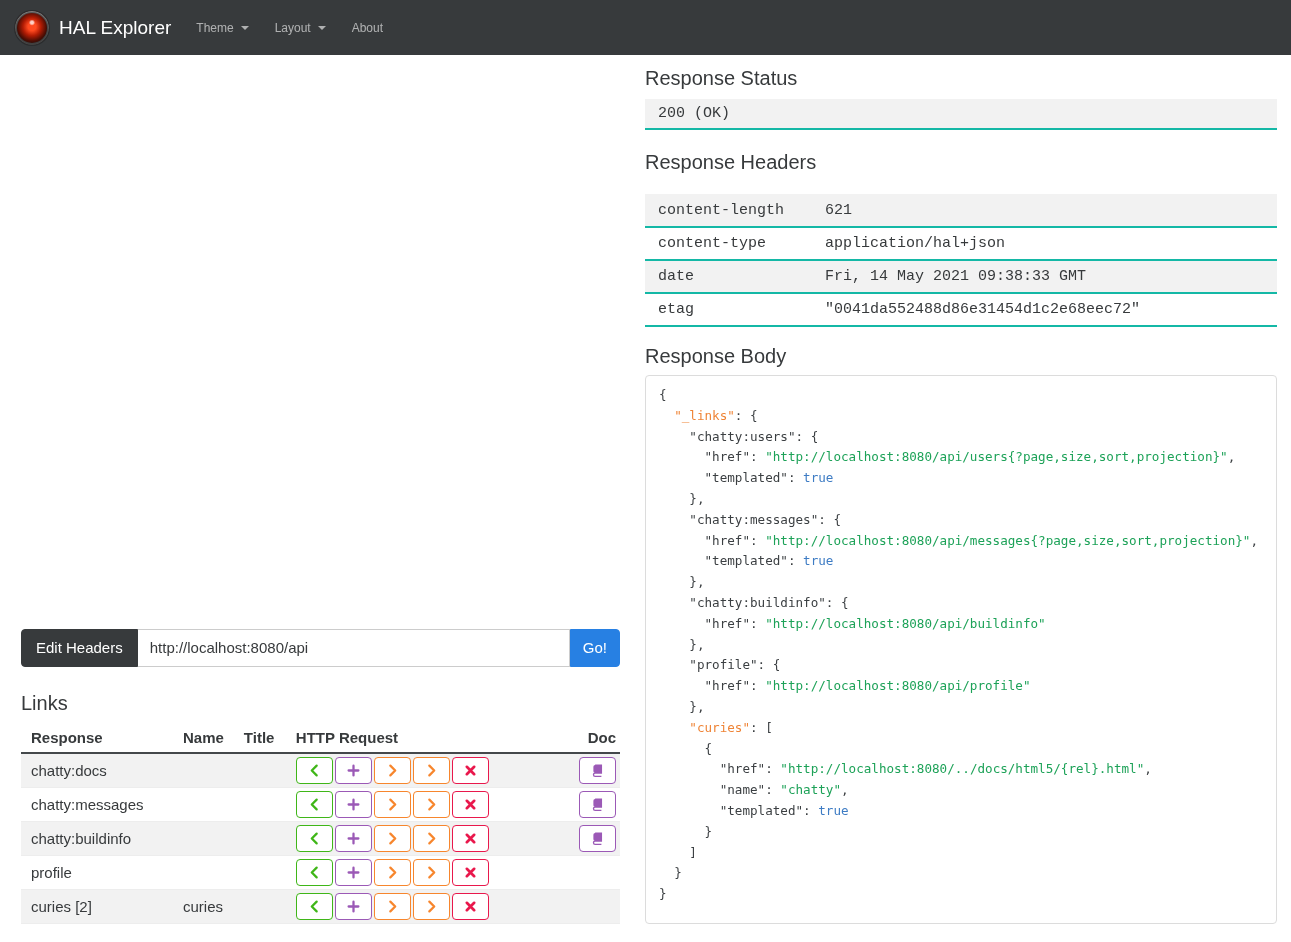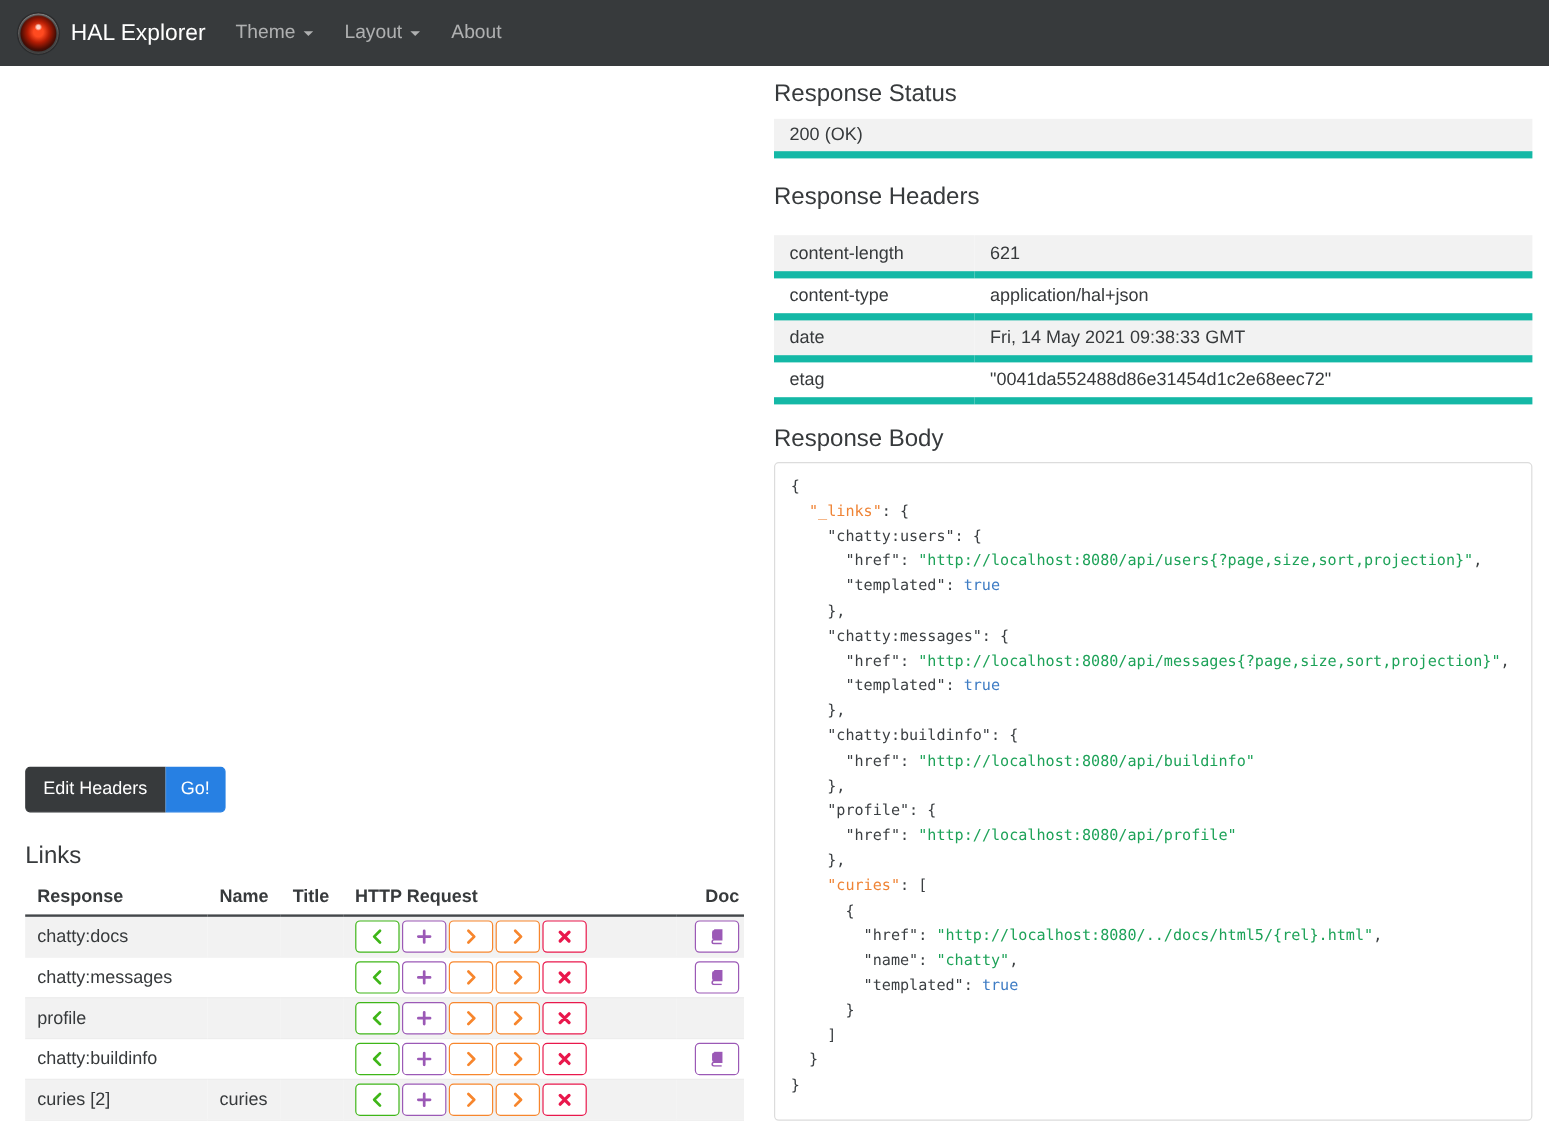--- a/index.html
+++ b/index.html
@@ -23,21 +23,21 @@
   .hal-eye {
     width: 34px; height: 34px; border-radius: 50%;
     background:
       radial-gradient(circle at 50% 34%, rgba(255,255,255,.75) 0 5%, rgba(255,255,255,0) 11%),
       radial-gradient(circle at 50% 46%, #ff4a20 0 16%, #b21c04 36%, #4a0d04 58%, #141414 78%, #1c1c1c 100%);
     box-shadow: inset 0 1px 2px rgba(255,255,255,.45), inset 0 0 0 2px #3f3f3f, 0 0 0 1px #2a2d2f;
   }
   .nav-items { display: flex; margin-left: 12px; }
   .nav-link {
     color: rgba(255,255,255,.6);
-    font-size: 16px;
+    font-size: 12px;
     padding: 10px 13px;
     display: flex; align-items: center; gap: 7px;
     cursor: pointer;
   }
   .caret {
     width: 0; height: 0; display: inline-block;
     border-left: 4px solid transparent; border-right: 4px solid transparent;
     border-top: 4.5px solid rgba(255,255,255,.6);
   }
 
@@ -94,21 +94,21 @@
     width: 37px; height: 27px;
     background: #fff; border: 1px solid; border-radius: 4px;
     margin-right: 2px; cursor: pointer; vertical-align: middle; padding: 0;
   }
   .doc-btn { margin-right: 0; }
   .req-btn svg, .doc-btn svg { display: block; }
 
   
   .resp-table { width: 100%; border-collapse: collapse; }
   .resp-table td { padding: 6px 13px; height: 33px; font-size: 15px; vertical-align: middle; }
-  .resp-table tr { border-bottom: 6px solid #14b8a6; }
+  .resp-table tr { border-bottom: 2px solid #14b8a6; font-family: Liberation Mono, monospace; }
   .resp-table tr:nth-child(odd) { background: var(--stripe, #f2f2f2); }
   .resp-table td.key-cell { width: 167px; }
   .status-table td { height: 30px; padding: 4px 13px; }
 
   
   .code-panel {
     border: 1px solid #dcdcdc; border-radius: 4px;
     background: #fff;
     padding: 9px 13px 18px;
     font-family: "DejaVu Sans Mono", monospace;
@@ -134,20 +134,21 @@
       <a class="nav-link">Layout<span class="caret"></span></a>
       <a class="nav-link">About</a>
     </div>
 </nav>
 
 <main class="content">
 
   <section class="left-col">
     <div class="input-group">
       <button class="btn-edit-headers">Edit Headers</button>
+      <input class="url-input" type="text" value="http://localhost:8080/api" style="">
       <button class="btn-go">Go!</button>
     </div>
 
     <h2 class="section-heading">Links</h2>
 
     <table class="links-table">
       <thead>
           <tr id="links-head">
             <th class="col-relation">Response</th>
             <th class="col-name">Name</th>
@@ -215,20 +216,52 @@
                 </svg>
               </button></td>
             <td class="col-doc"><button class="doc-btn" style="border-color: rgb(155, 89, 182);">
                 <svg width="13" height="13" viewBox="0 0 12 12">
                   <path d="M3.8 1h5.8v7.4H3.8a1.5 1.5 0 0 0 0 3h5.8" fill="none" stroke="#9b59b6" stroke-width="1.2"></path>
                   <path d="M3.8 1h5.8v7.4H3.8a1.6 1.6 0 0 1-1.6-1.6V2.6A1.6 1.6 0 0 1 3.8 1z" fill="#9b59b6"></path>
                 </svg>
               </button></td>
           </tr>
           <tr>
+            <td class="col-relation">chatty:buildinfo</td>
+            <td class="col-name"></td>
+            <td class="col-title"></td>
+            <td class="col-request"><button class="req-btn" style="border-color: rgb(63, 182, 24);">
+                <svg width="13" height="13" viewBox="0 0 12 12">
+                  <path d="M8 1.5 3.5 6 8 10.5" stroke="#3fb618" stroke-width="2.1" fill="none" stroke-linecap="round" stroke-linejoin="round"></path>
+                </svg>
+              </button><button class="req-btn" style="border-color: rgb(155, 89, 182);">
+                <svg width="13" height="13" viewBox="0 0 12 12">
+                  <path d="M6 1.5V10.5M1.5 6H10.5" stroke="#9b59b6" stroke-width="2.1" fill="none" stroke-linecap="round" stroke-linejoin="round"></path>
+                </svg>
+              </button><button class="req-btn" style="border-color: rgb(247, 134, 45);">
+                <svg width="13" height="13" viewBox="0 0 12 12">
+                  <path d="M4 1.5 8.5 6 4 10.5" stroke="#f7862d" stroke-width="2.1" fill="none" stroke-linecap="round" stroke-linejoin="round"></path>
+                </svg>
+              </button><button class="req-btn" style="border-color: rgb(247, 134, 45);">
+                <svg width="13" height="13" viewBox="0 0 12 12">
+                  <path d="M4 1.5 8.5 6 4 10.5" stroke="#f7862d" stroke-width="2.1" fill="none" stroke-linecap="round" stroke-linejoin="round"></path>
+                </svg>
+              </button><button class="req-btn" style="border-color: rgb(233, 24, 76);">
+                <svg width="13" height="13" viewBox="0 0 12 12">
+                  <path d="M2.6 2.6 9.4 9.4M9.4 2.6 2.6 9.4" stroke="#e9184c" stroke-width="2.5" stroke-linecap="round" fill="none"></path>
+                </svg>
+              </button></td>
+            <td class="col-doc"><button class="doc-btn" style="border-color: rgb(155, 89, 182);">
+                <svg width="13" height="13" viewBox="0 0 12 12">
+                  <path d="M3.8 1h5.8v7.4H3.8a1.5 1.5 0 0 0 0 3h5.8" fill="none" stroke="#9b59b6" stroke-width="1.2"></path>
+                  <path d="M3.8 1h5.8v7.4H3.8a1.6 1.6 0 0 1-1.6-1.6V2.6A1.6 1.6 0 0 1 3.8 1z" fill="#9b59b6"></path>
+                </svg>
+              </button></td>
+          </tr>
+          <tr>
             <td class="col-relation">profile</td>
             <td class="col-name"></td>
             <td class="col-title"></td>
             <td class="col-request"><button class="req-btn" style="border-color: rgb(63, 182, 24);">
                 <svg width="13" height="13" viewBox="0 0 12 12">
                   <path d="M8 1.5 3.5 6 8 10.5" stroke="#3fb618" stroke-width="2.1" fill="none" stroke-linecap="round" stroke-linejoin="round"></path>
                 </svg>
               </button><button class="req-btn" style="border-color: rgb(155, 89, 182);">
                 <svg width="13" height="13" viewBox="0 0 12 12">
                   <path d="M6 1.5V10.5M1.5 6H10.5" stroke="#9b59b6" stroke-width="2.1" fill="none" stroke-linecap="round" stroke-linejoin="round"></path>
@@ -240,52 +273,20 @@
               </button><button class="req-btn" style="border-color: rgb(247, 134, 45);">
                 <svg width="13" height="13" viewBox="0 0 12 12">
                   <path d="M4 1.5 8.5 6 4 10.5" stroke="#f7862d" stroke-width="2.1" fill="none" stroke-linecap="round" stroke-linejoin="round"></path>
                 </svg>
               </button><button class="req-btn" style="border-color: rgb(233, 24, 76);">
                 <svg width="13" height="13" viewBox="0 0 12 12">
                   <path d="M2.6 2.6 9.4 9.4M9.4 2.6 2.6 9.4" stroke="#e9184c" stroke-width="2.5" stroke-linecap="round" fill="none"></path>
                 </svg>
               </button></td>
             <td class="col-doc"></td>
-          </tr>
-          <tr>
-            <td class="col-relation">chatty:buildinfo</td>
-            <td class="col-name"></td>
-            <td class="col-title"></td>
-            <td class="col-request"><button class="req-btn" style="border-color: rgb(63, 182, 24);">
-                <svg width="13" height="13" viewBox="0 0 12 12">
-                  <path d="M8 1.5 3.5 6 8 10.5" stroke="#3fb618" stroke-width="2.1" fill="none" stroke-linecap="round" stroke-linejoin="round"></path>
-                </svg>
-              </button><button class="req-btn" style="border-color: rgb(155, 89, 182);">
-                <svg width="13" height="13" viewBox="0 0 12 12">
-                  <path d="M6 1.5V10.5M1.5 6H10.5" stroke="#9b59b6" stroke-width="2.1" fill="none" stroke-linecap="round" stroke-linejoin="round"></path>
-                </svg>
-              </button><button class="req-btn" style="border-color: rgb(247, 134, 45);">
-                <svg width="13" height="13" viewBox="0 0 12 12">
-                  <path d="M4 1.5 8.5 6 4 10.5" stroke="#f7862d" stroke-width="2.1" fill="none" stroke-linecap="round" stroke-linejoin="round"></path>
-                </svg>
-              </button><button class="req-btn" style="border-color: rgb(247, 134, 45);">
-                <svg width="13" height="13" viewBox="0 0 12 12">
-                  <path d="M4 1.5 8.5 6 4 10.5" stroke="#f7862d" stroke-width="2.1" fill="none" stroke-linecap="round" stroke-linejoin="round"></path>
-                </svg>
-              </button><button class="req-btn" style="border-color: rgb(233, 24, 76);">
-                <svg width="13" height="13" viewBox="0 0 12 12">
-                  <path d="M2.6 2.6 9.4 9.4M9.4 2.6 2.6 9.4" stroke="#e9184c" stroke-width="2.5" stroke-linecap="round" fill="none"></path>
-                </svg>
-              </button></td>
-            <td class="col-doc"><button class="doc-btn" style="border-color: rgb(155, 89, 182);">
-                <svg width="13" height="13" viewBox="0 0 12 12">
-                  <path d="M3.8 1h5.8v7.4H3.8a1.5 1.5 0 0 0 0 3h5.8" fill="none" stroke="#9b59b6" stroke-width="1.2"></path>
-                  <path d="M3.8 1h5.8v7.4H3.8a1.6 1.6 0 0 1-1.6-1.6V2.6A1.6 1.6 0 0 1 3.8 1z" fill="#9b59b6"></path>
-                </svg>
-              </button></td>
           </tr>
           <tr>
             <td class="col-relation">curies [2]</td>
             <td class="col-name">curies</td>
             <td class="col-title"></td>
             <td class="col-request"><button class="req-btn" style="border-color: rgb(63, 182, 24);">
                 <svg width="13" height="13" viewBox="0 0 12 12">
                   <path d="M8 1.5 3.5 6 8 10.5" stroke="#3fb618" stroke-width="2.1" fill="none" stroke-linecap="round" stroke-linejoin="round"></path>
                 </svg>
               </button><button class="req-btn" style="border-color: rgb(155, 89, 182);">

